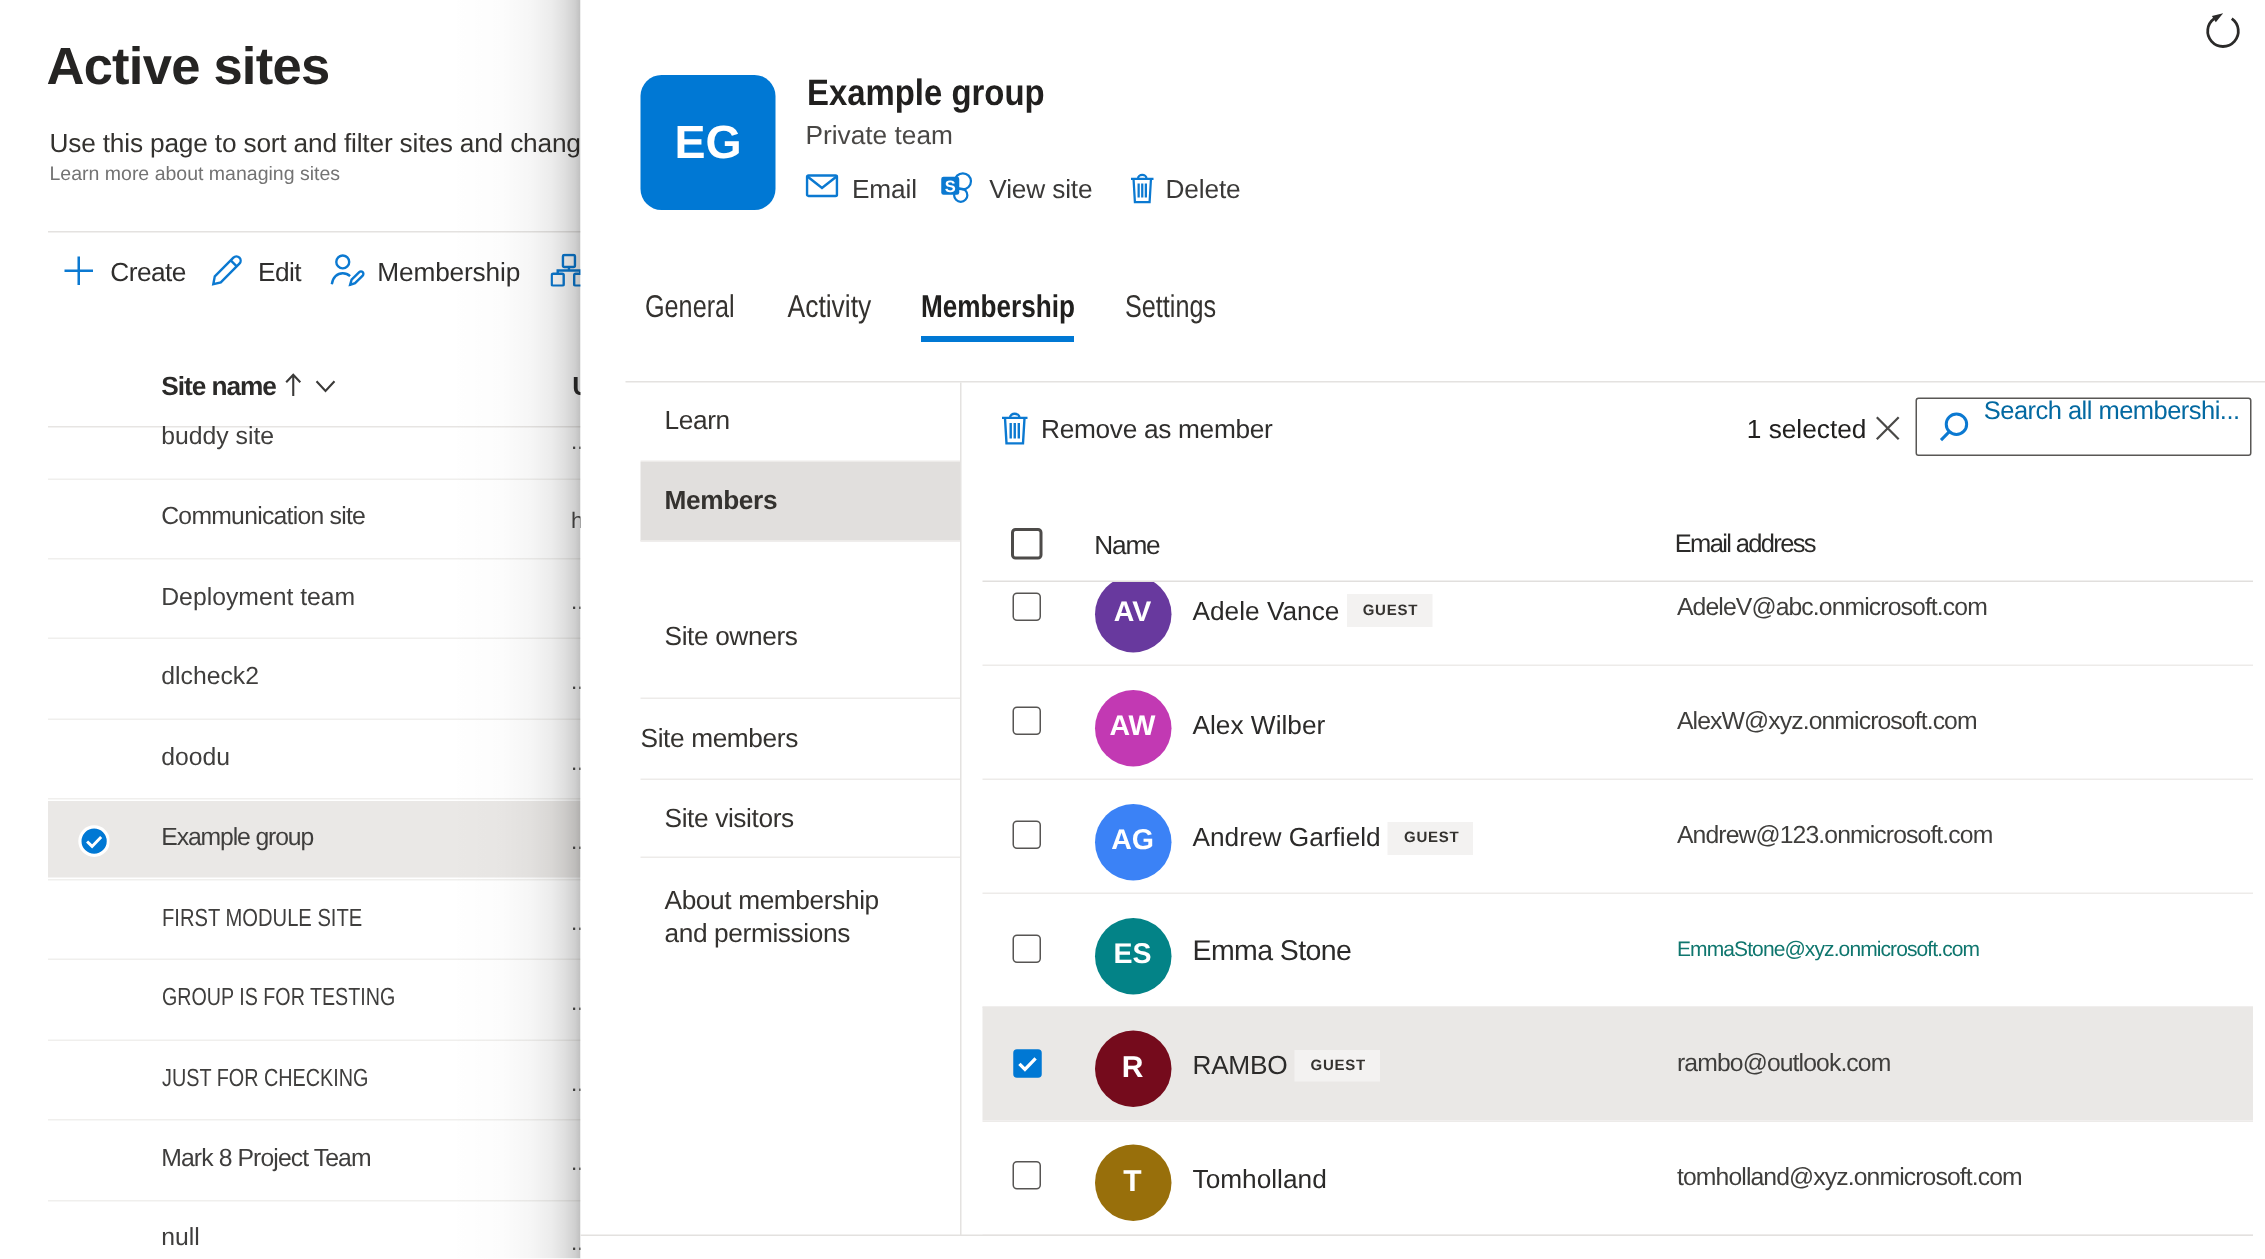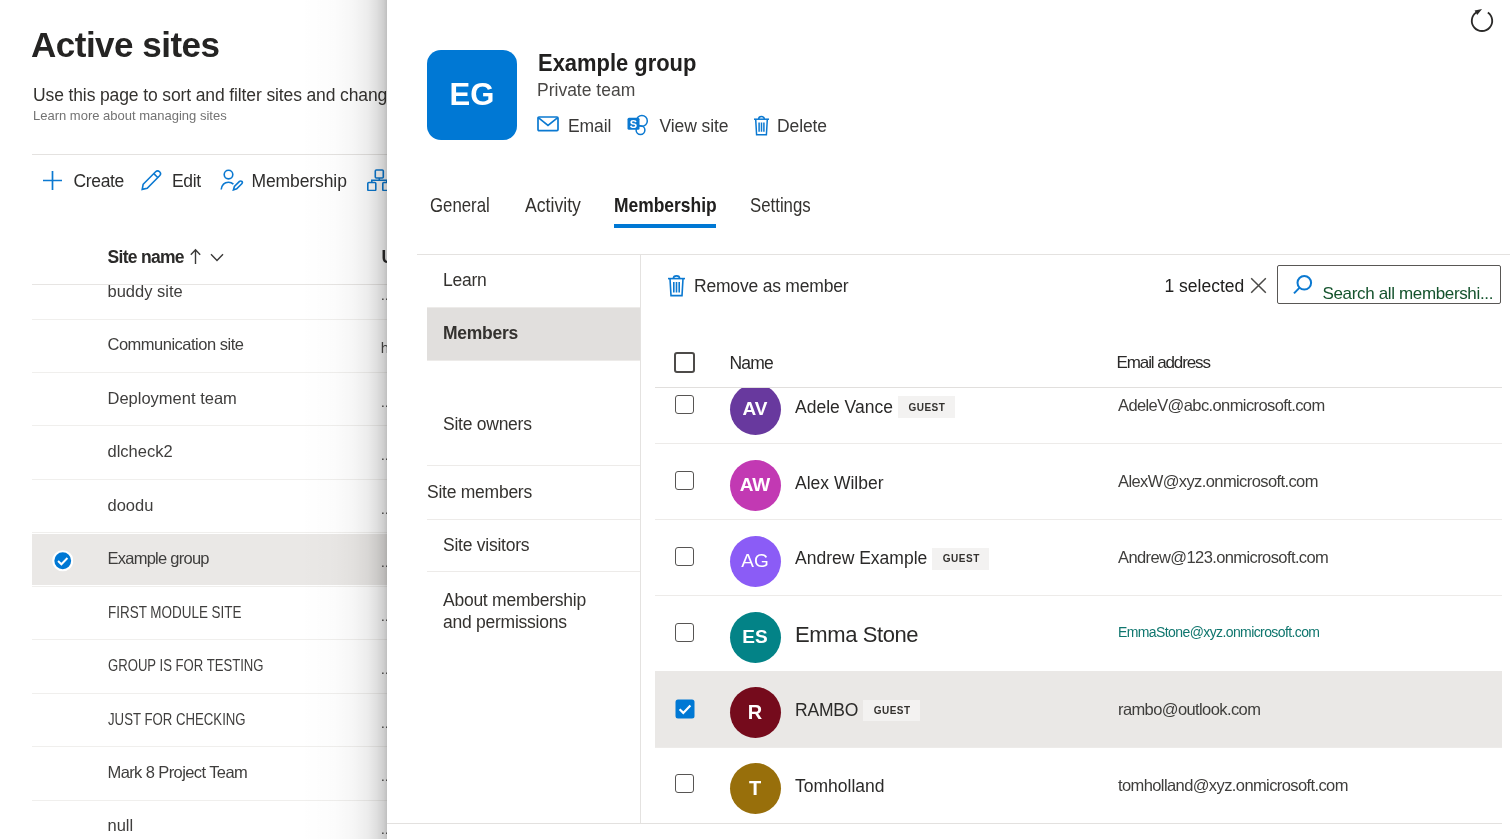--- a/index.html
+++ b/index.html
@@ -162,21 +162,21 @@
 <div class="abs nw" style="left:694px; top:276px; font-size:17.5px; color:#2f2e2d; letter-spacing:-0.2px;">Remove as member</div>
 <div class="abs nw" style="left:1164.5px; top:275.5px; font-size:17.5px; color:#21201f;">1 selected</div>
 <svg class="abs" style="left:1249.5px; top:276.5px;" width="17" height="17" viewBox="0 0 17 17">
 <path d="M1.2 1.2 L15.8 15.8 M15.8 1.2 L1.2 15.8" stroke="#4a4947" stroke-width="1.5" fill="none"></path>
       </svg>
 <div class="abs" style="left:1276.5px; top:265px; width:224px; height:39px; border:1px solid #595755; border-radius:2px; background:#fff;"></div>
 <svg class="abs" style="left:1292px; top:274px;" width="22" height="22" viewBox="0 0 22 22">
 <circle cx="12.3" cy="8.8" r="6.8" stroke="#0b79d1" stroke-width="2" fill="none"></circle>
 <path d="M7.4 13.9 L2 19.4" stroke="#0b79d1" stroke-width="2" fill="none"></path>
       </svg>
-<div class="abs nw" style="left:1322.5px; top:284px; width:175px; overflow:hidden; font-size:17px; color:#14532d; letter-spacing:-0.35px;">Search all membershi...</div>
+<div class="abs nw" style="left:1322.5px; top:264px; width:175px; overflow:hidden; font-size:17px; color:#0369a1; letter-spacing:-0.35px;">Search all membershi...</div>
 <div class="abs" style="left:674px; top:351.5px; width:21px; height:21px; border:2px solid #4d4b49; border-radius:3px; background:#fff;"></div>
 <div class="abs nw" style="left:729.5px; top:352.5px; font-size:17.5px; color:#2b2a29; letter-spacing:-0.8px;">Name</div>
 <div class="abs nw" style="left:1116.5px; top:352.5px; font-size:17px; color:#2b2a29; letter-spacing:-1.1px;">Email address</div>
 <div class="abs" style="left:655px; top:387px; width:847px; height:1px; background:#e1dfdd;"></div>
 <div class="abs" style="left:640px; top:388px; width:870px; height:435.5px; overflow:hidden;">
 <div class="abs" style="left:15px; top:55.3px; width:847px; height:1px; background:#edebe9;"></div>
 <div class="abs" style="left:35px; top:6.9px; width:19px; height:19px; border:1.9px solid #575553; border-radius:3px; background:#fff;"></div>
 <div class="abs" style="left:89.5px; top:-4.2px; width:51px; height:51px; border-radius:50%; background:#68399e; color:#fff; display:flex; align-items:center; justify-content:center; font-size:19px; font-weight:bold;">AV</div>
 <div class="abs" style="left:155px; top:6.1px; height:26px; display:flex; align-items:center;">
           <div class="nw" style="font-size:17.5px; color:#2b2a29; letter-spacing:0px;">Adele Vance</div>
@@ -185,31 +185,31 @@
 <div class="abs nw" style="left:478px; top:8.0px; font-size:16.5px; color:#3f3e3c; letter-spacing:-0.6px;">AdeleV@abc.onmicrosoft.com</div>
 <div class="abs" style="left:15px; top:131.2px; width:847px; height:1px; background:#edebe9;"></div>
 <div class="abs" style="left:35px; top:82.8px; width:19px; height:19px; border:1.9px solid #575553; border-radius:3px; background:#fff;"></div>
 <div class="abs" style="left:89.5px; top:71.7px; width:51px; height:51px; border-radius:50%; background:#c239b3; color:#fff; display:flex; align-items:center; justify-content:center; font-size:19px; font-weight:bold;">AW</div>
 <div class="abs" style="left:155px; top:82.0px; height:26px; display:flex; align-items:center;">
           <div class="nw" style="font-size:17.5px; color:#2b2a29; letter-spacing:0px;text-align:right;">Alex Wilber</div>
         </div>
 <div class="abs nw" style="left:478px; top:83.9px; font-size:16.5px; color:#3f3e3c; letter-spacing:-0.6px;">AlexW@xyz.onmicrosoft.com</div>
 <div class="abs" style="left:15px; top:207.1px; width:847px; height:1px; background:#edebe9;"></div>
 <div class="abs" style="left:35px; top:158.7px; width:19px; height:19px; border:1.9px solid #575553; border-radius:3px; background:#fff;"></div>
-<div class="abs" style="left:89.5px; top:147.6px; width:51px; height:51px; border-radius:50%; background:#8b5cf6; color:#fff; display:flex; align-items:center; justify-content:center; font-size:19px; font-weight:normal;">AG</div>
+<div class="abs" style="left:89.5px; top:147.6px; width:51px; height:51px; border-radius:50%; background:#3b82f6; color:#fff; display:flex; align-items:center; justify-content:center; font-size:19px; font-weight:bold;">AG</div>
 <div class="abs" style="left:155px; top:157.9px; height:26px; display:flex; align-items:center;">
-          <div class="nw" style="font-size:17.5px; color:#2b2a29; letter-spacing:0px;">Andrew Example</div>
+          <div class="nw" style="font-size:17.5px; color:#2b2a29; letter-spacing:0px;">Andrew Garfield</div>
           <div style="margin-left:5px; background:#f3f2f1; color:#34322f; font-size:10px; font-weight:bold; letter-spacing:0.5px; height:21.5px; display:flex; align-items:center; padding:0 9.5px 0 10.5px;">GUEST</div>
         </div>
 <div class="abs nw" style="left:478px; top:159.8px; font-size:16.5px; color:#3f3e3c; letter-spacing:-0.6px;">Andrew@123.onmicrosoft.com</div>
 <div class="abs" style="left:15px; top:283.0px; width:847px; height:1px; background:#edebe9;"></div>
 <div class="abs" style="left:35px; top:234.6px; width:19px; height:19px; border:1.9px solid #575553; border-radius:3px; background:#fff;"></div>
 <div class="abs" style="left:89.5px; top:223.5px; width:51px; height:51px; border-radius:50%; background:#038387; color:#fff; display:flex; align-items:center; justify-content:center; font-size:19px; font-weight:bold;">ES</div>
 <div class="abs" style="left:155px; top:233.8px; height:26px; display:flex; align-items:center;">
-          <div class="nw" style="font-size:22px; color:#2b2a29; letter-spacing:-0.4px;">Emma Stone</div>
+          <div class="nw" style="font-size:19px; color:#2b2a29; letter-spacing:-0.4px;">Emma Stone</div>
         </div>
 <div class="abs nw" style="left:478px; top:235.7px; font-size:14px; color:#0f766e; letter-spacing:-0.6px;">EmmaStone@xyz.onmicrosoft.com</div>
 <div class="abs" style="left:15px; top:282.9px; width:847px; height:76px; background:#eae8e6;"></div>
 <div class="abs" style="left:15px; top:358.9px; width:847px; height:1px; background:#edebe9;"></div>
 <svg class="abs" style="left:34.6px; top:310.9px;" width="20" height="20" viewBox="0 0 20 20">
 <rect x="0.5" y="0.5" width="19" height="19" rx="2.5" fill="#0078d4"></rect>
 <path d="M4.6 10.2 L8.3 13.9 L15.4 6.6" stroke="#fff" stroke-width="2.2" fill="none"></path>
         </svg>
 <div class="abs" style="left:89.5px; top:299.4px; width:51px; height:51px; border-radius:50%; background:#750b1c; color:#fff; display:flex; align-items:center; justify-content:center; font-size:20px; font-weight:bold;">R</div>
 <div class="abs" style="left:155px; top:309.7px; height:26px; display:flex; align-items:center;">

